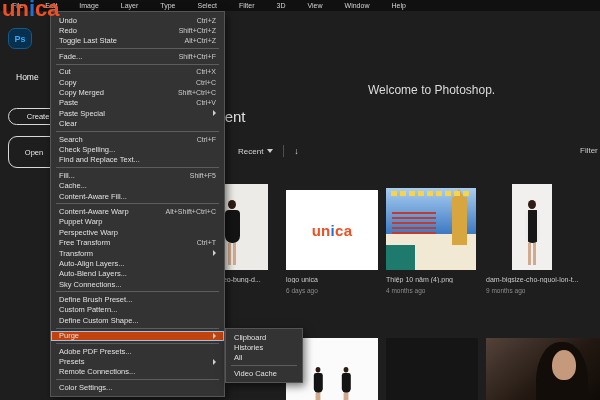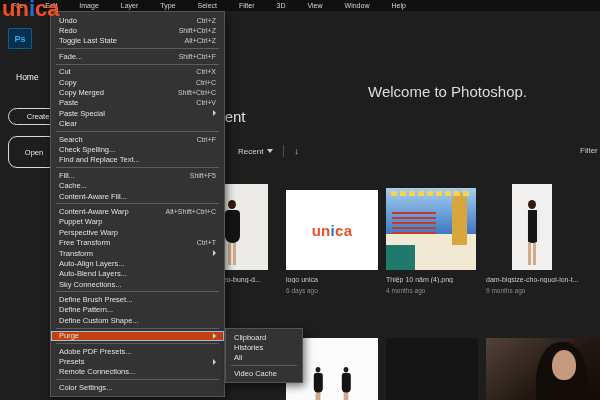--- a/index.html
+++ b/index.html
@@ -6,31 +6,31 @@
   .screen{position:relative;width:600px;height:400px;overflow:hidden;background:#1e1e1e;
           font-family:"Liberation Sans",sans-serif;-webkit-font-smoothing:antialiased;}
 
   
   .menubar{position:absolute;left:0;top:0;width:600px;height:11px;background:#101010;
            display:flex;align-items:center;padding-left:12px;z-index:10;box-sizing:border-box;}
   .mb-item{font-size:7px;color:#d4d4d4;padding-right:22px;white-space:nowrap;}
 
   
   .ps-badge{position:absolute;left:8px;top:28px;width:22px;height:19px;background:#06304e;
-            border:1px solid #155a8a;border-radius:1px;color:var(--accent-blue,#31a8ff);
+            border:1px solid #155a8a;border-radius:7px;color:var(--accent-blue,#31a8ff);
             font-size:9px;font-weight:bold;display:flex;align-items:center;justify-content:center;z-index:5;}
   .home-nav{position:absolute;left:16px;top:72px;font-size:8.5px;color:#fafafa;z-index:5;}
   .btn{position:absolute;background:transparent;border:1px solid #d9d9d9;border-radius:9px;
        color:#e8e8e8;font-size:7.5px;font-family:inherit;display:flex;align-items:center;
        justify-content:center;z-index:5;box-sizing:border-box;}
   .btn.create{left:8px;top:108px;width:76px;height:17px;}
   .btn.open{left:8px;top:136px;width:52px;height:32px;}
 
   
-  .welcome{position:absolute;left:368px;top:83px;font-size:15px;color:#dcdcdc;}
+  .welcome{position:absolute;left:368px;top:83px;font-size:12px;color:#dcdcdc;}
   .recent-heading{position:absolute;left:198px;top:108px;font-size:15px;color:#e2e2e2;}
 
   
   .sort-bar{position:absolute;left:238px;top:145px;display:flex;align-items:center;
             font-size:8px;color:#d8d8d8;}
   .sort-label{margin-right:4px;}
   .chev{width:0;height:0;border-left:3px solid transparent;border-right:3px solid transparent;
         border-top:4px solid #cfcfcf;}
   .vdiv{width:1px;height:12px;background:#4f4f4f;margin:0 10px;}
   .darr{font-size:9px;}
@@ -302,21 +302,21 @@
         <span class="lbl">Auto-Blend Layers...</span>
       </div>
       <div class="mi">
         <span class="lbl">Sky Connections...</span>
       </div>
       <div class="msep"></div>
       <div class="mi">
         <span class="lbl">Define Brush Preset...</span>
       </div>
       <div class="mi">
-        <span class="lbl">Define Pattern...</span>
+        <span class="lbl">Custom Pattern...</span>
       </div>
       <div class="mi">
         <span class="lbl">Define Custom Shape...</span>
       </div>
       <div class="msep"></div>
       <div class="mi hl">
         <span class="lbl">Purge</span>
         <span class="subarrow"></span>
       </div>
       <div class="msep"></div>

